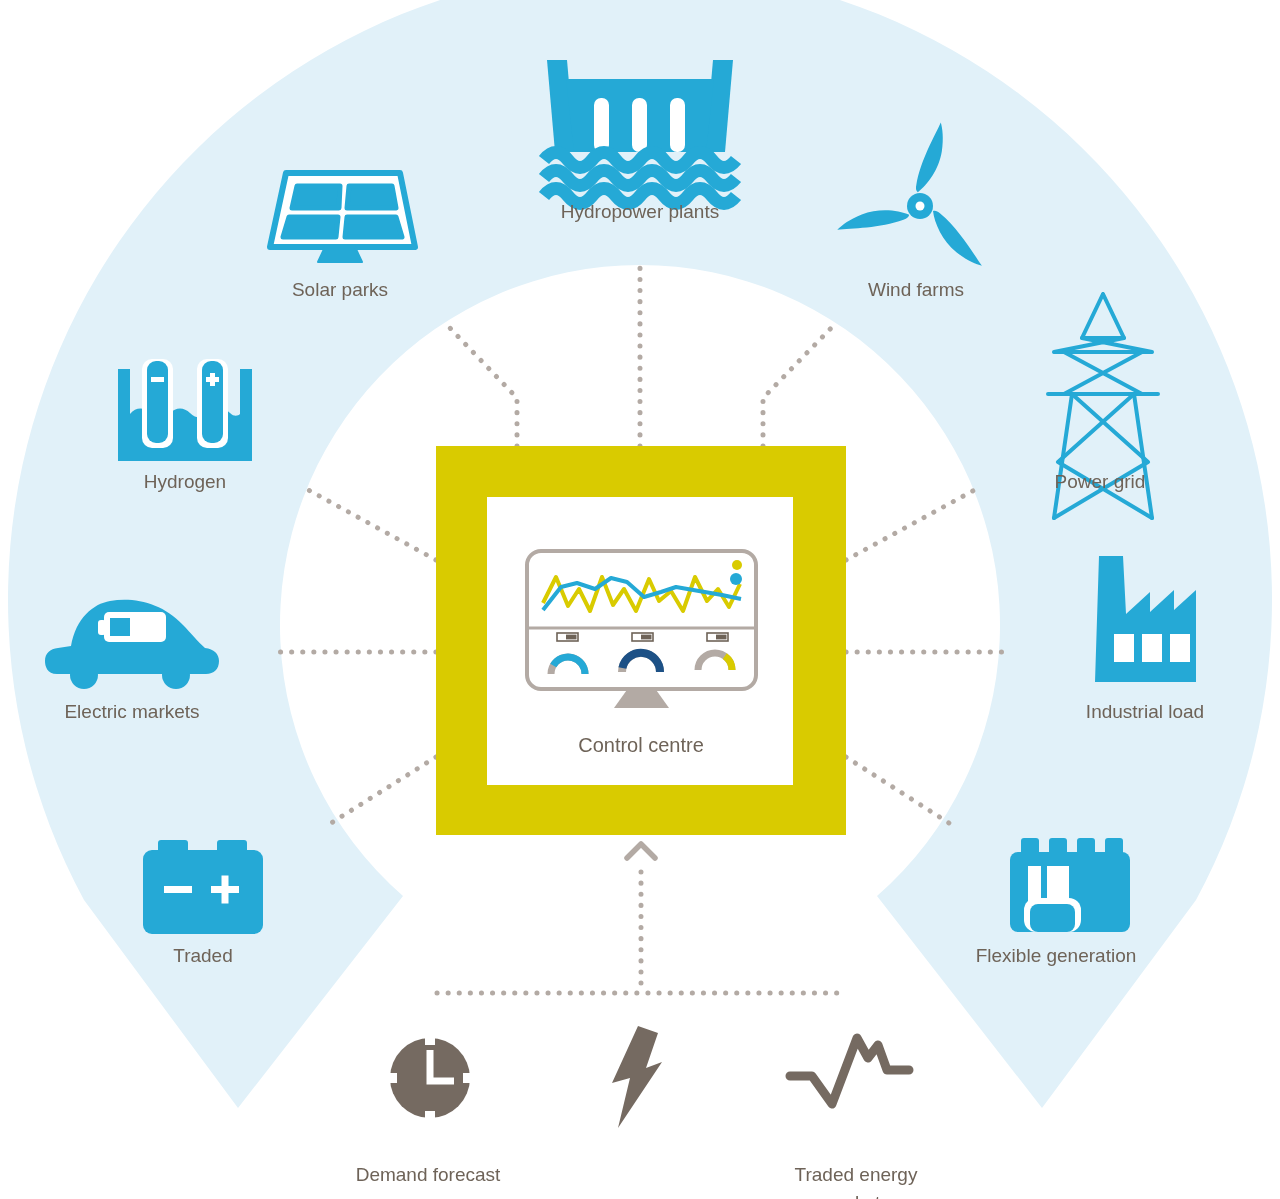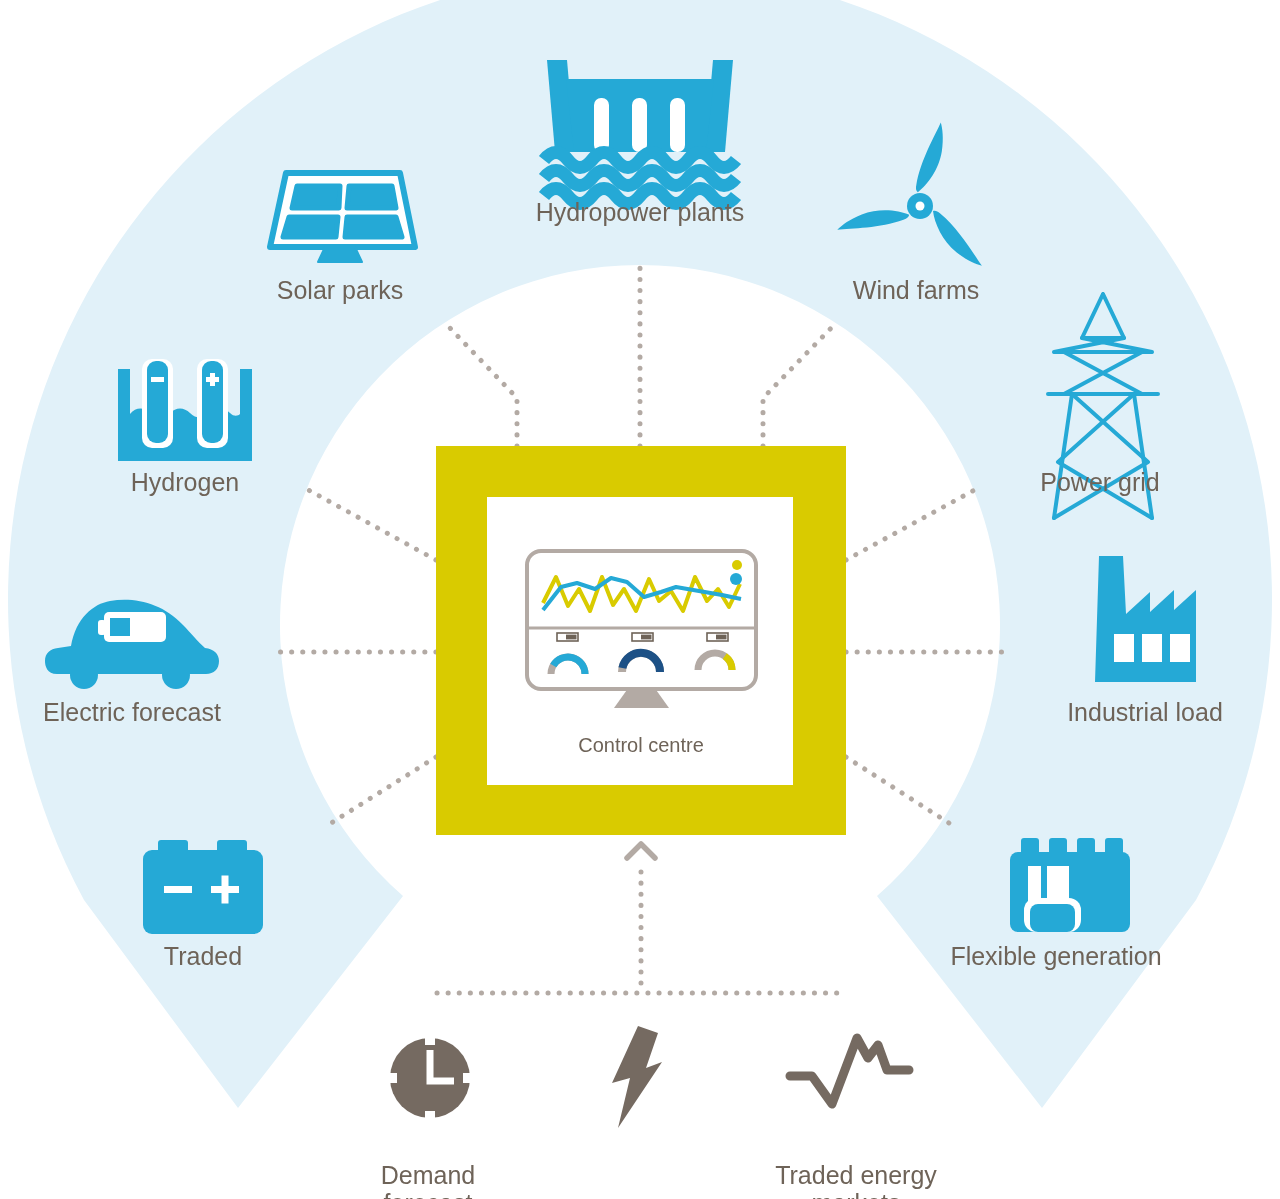--- a/index.html
+++ b/index.html
@@ -3,21 +3,21 @@
 <meta charset="utf-8">
 <style>
   html,body{margin:0;padding:0;background:#fff;}
   .stage{
     position:relative;width:1280px;height:1199px;overflow:hidden;background:#fff;
     font-family:"Liberation Sans", sans-serif;
   }
   .stage svg{position:absolute;left:0;top:0;}
   .lbl{
     position:absolute;transform:translateX(-50%);
-    color:#6E6358;font-size:25px;line-height:28px;text-align:center;white-space:nowrap;
+    color:#6E6358;font-size:19px;line-height:28px;text-align:center;white-space:nowrap;
   }
   .lbl.wrap{white-space:normal;margin-top:24px;}
   .lbl.center-lbl{font-size:20px;}
 </style>
 </head>
 <body>
 
 <div class="stage">
 
 <svg width="1280" height="1199" viewBox="0 0 1280 1199">
@@ -189,21 +189,21 @@
     <path d="M790 1076 H812 L832 1104 L857 1038 L868 1058 L878 1045 L887 1070 H909" fill="none" stroke="#756A61" stroke-width="9" stroke-linecap="round" stroke-linejoin="round"></path>
   </g>
 
 </svg>
 
 <div class="lbl" style="left:640px;top:198px;">Hydropower plants</div>
 <div class="lbl" style="left:340px;top:276px;">Solar parks</div>
 <div class="lbl" style="left:916px;top:276px;">Wind farms</div>
 <div class="lbl" style="left:185px;top:468px;">Hydrogen</div>
 <div class="lbl" style="left:1100px;top:468px;">Power grid</div>
-<div class="lbl" style="left:132px;top:698px;">Electric forecast</div>
+<div class="lbl" style="left:132px;top:698px;">Electric markets</div>
 <div class="lbl" style="left:1145px;top:698px;">Industrial load</div>
 <div class="lbl" style="left:203px;top:942px;">Traded</div>
 <div class="lbl" style="left:1056px;top:942px;">Flexible generation</div>
 <div class="lbl center-lbl" style="left:641px;top:731px;">Control centre</div>
 <div class="lbl wrap" style="left:428px;top:1137px;width:150px;">Demand forecast</div>
 <div class="lbl wrap" style="left:856px;top:1137px;width:170px;">Traded energy markets</div>
 
 </div>
 
 </body></html>

